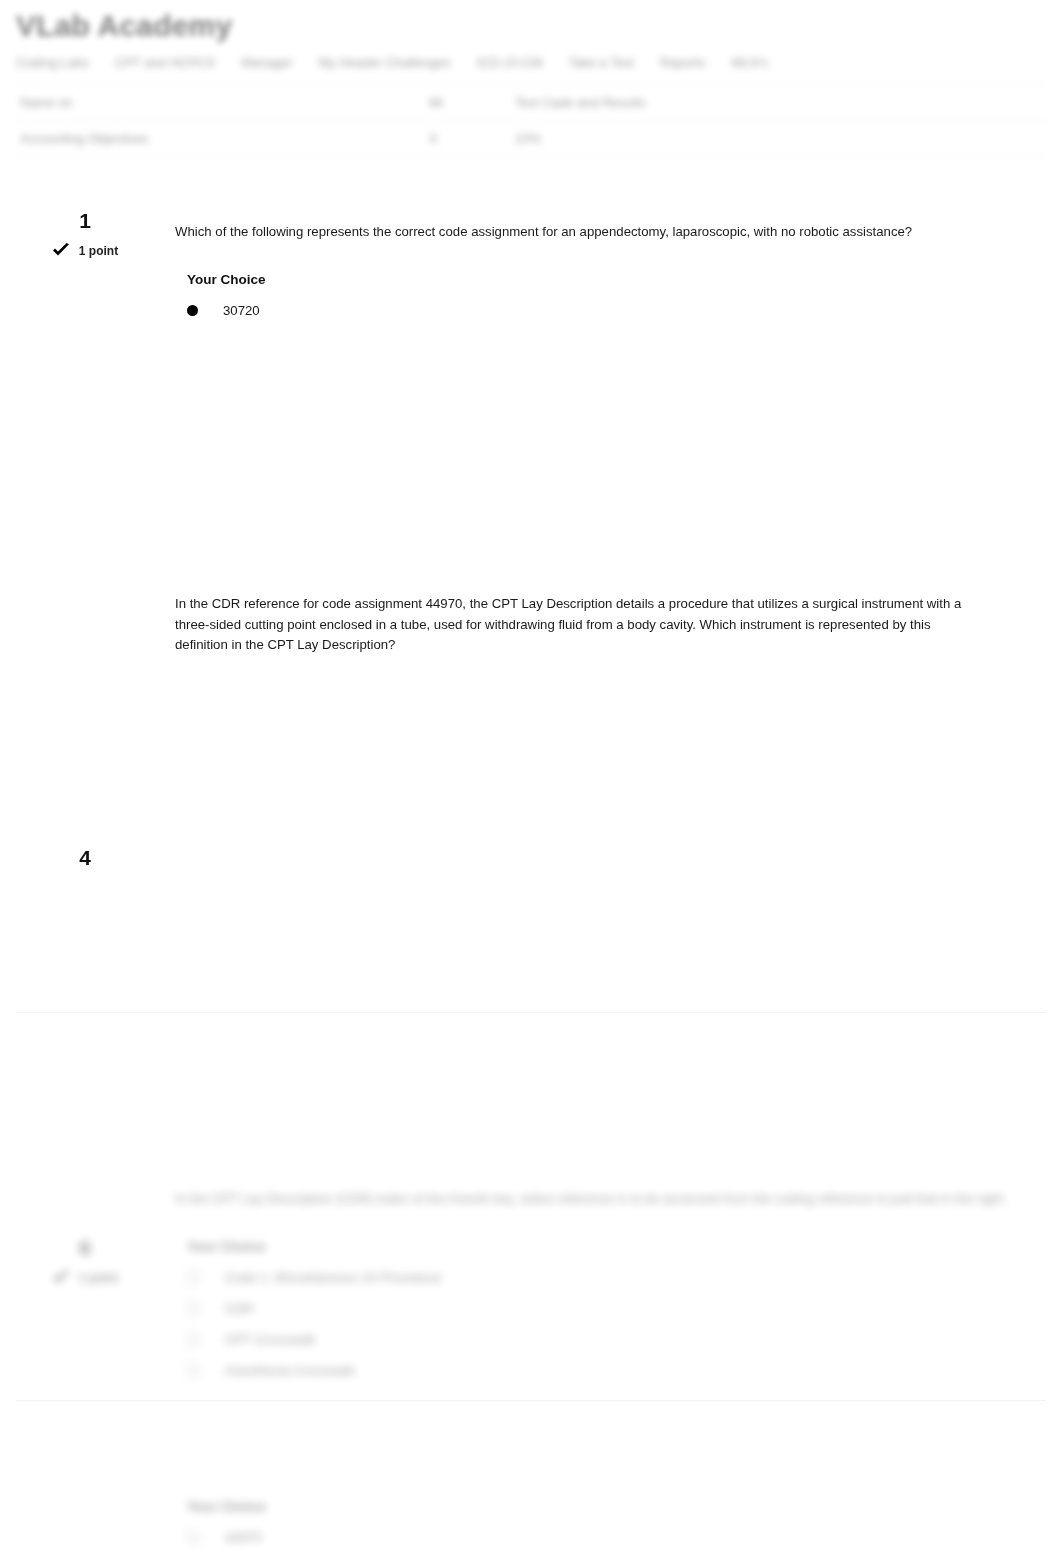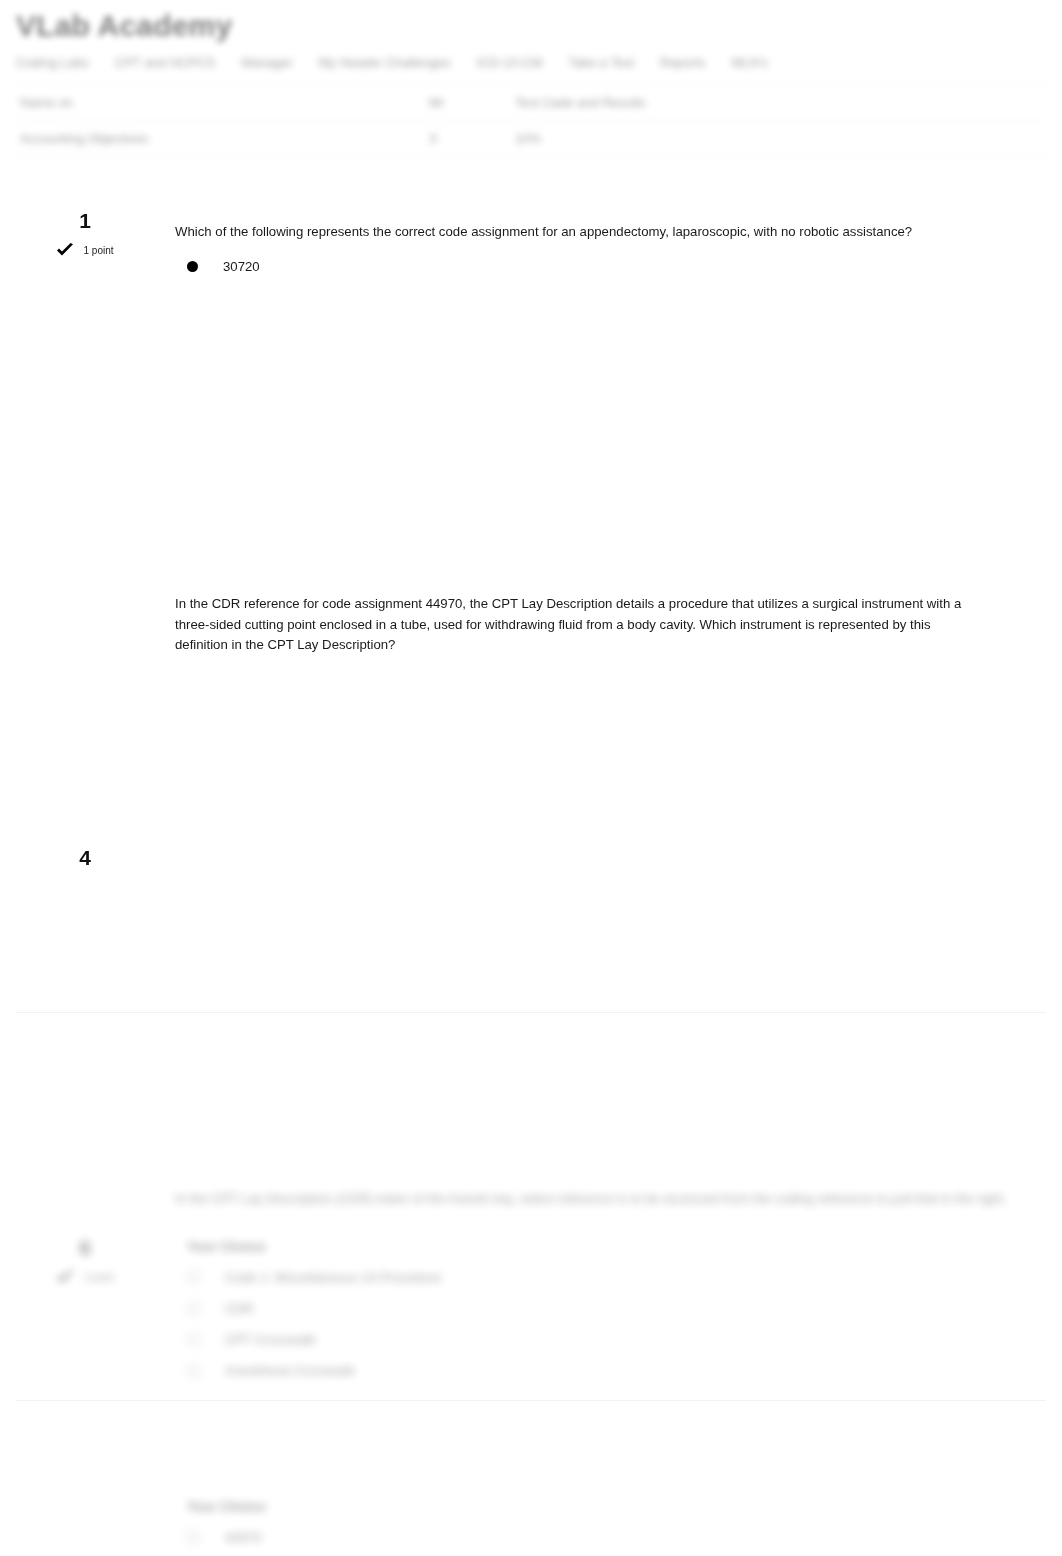--- a/index.html
+++ b/index.html
@@ -87,22 +87,23 @@
     gap: 9px;
   }
   .check-icon {
     display: inline-block;
     width: 18px;
     height: 15px;
     position: relative;
   }
   .check-icon svg { display: block; }
   .q-points {
-    font-size: 10px;
+    font-size: 12px;
     color: #222;
+    font-weight: bold;
   }
   .q-body {
     margin-left: 175px;
     padding-right: 14px;
     margin-top: 44px;
   }
   .q-text {
     font-size: 13.2px;
     line-height: 20.5px;
     color: #1a1a1a;
@@ -195,20 +196,21 @@
         <svg width="18" height="15" viewBox="0 0 18 15">
           <path d="M1 7.6 L6 12.6 L17 1.2 L14.6 0 L6 8.6 L3 5.4 Z" fill="#000"></path>
         </svg>
       </span>
       <span class="q-points">1 point</span>
     </div>
   </div>
 
   <div class="q-body">
     <div class="q-text">Which of the following represents the correct code assignment for an appendectomy, laparoscopic, with no robotic assistance?</div>
+    <div class="choice-label">Your Choice</div>
     <div class="choice-row">
       <span class="bullet-filled"></span>
       <span class="choice-text">30720</span>
     </div>
   </div>
 </div>
 
 <div class="question-block abs" style="left:0; top:550px; width:982px;">
   <div class="q-body">
     <div class="q-text">In the CDR reference for code assignment 44970, the CPT Lay Description details a procedure that utilizes a surgical instrument with a three-sided cutting point enclosed in a tube, used for withdrawing fluid from a body cavity. Which instrument is represented by this definition in the CPT Lay Description?</div>

